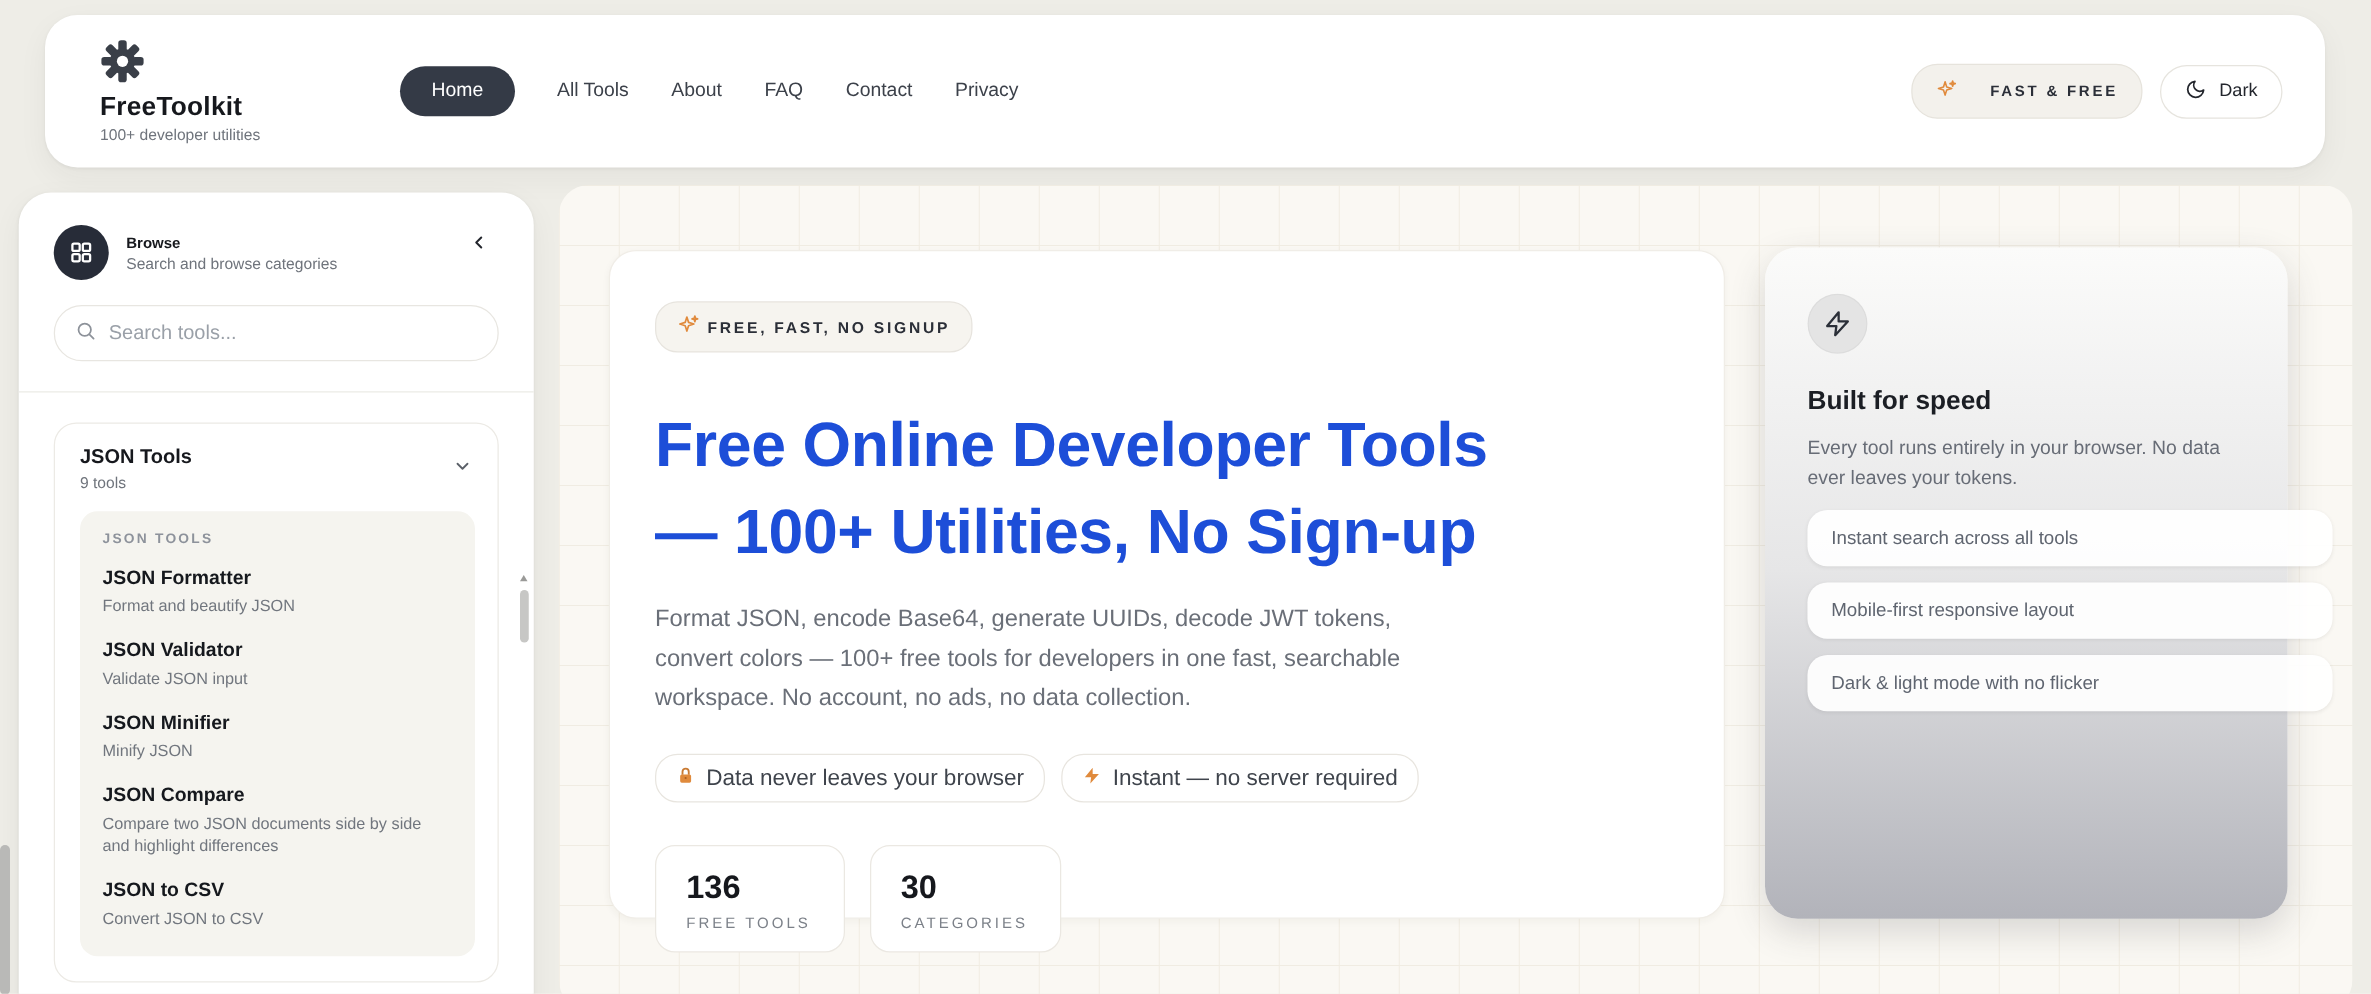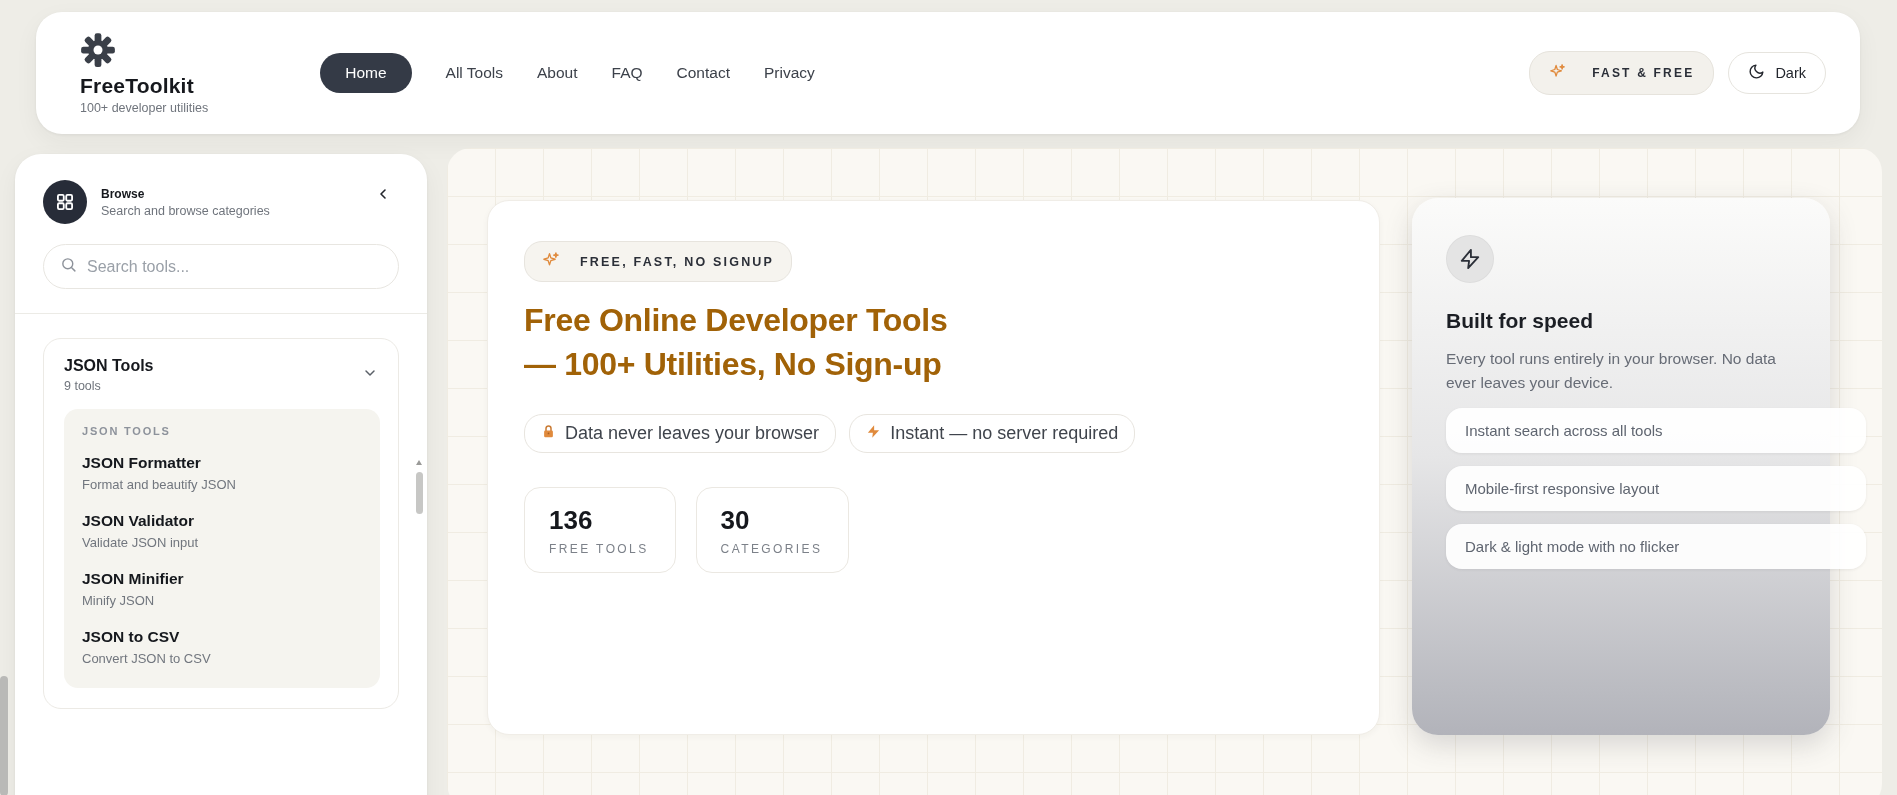--- a/index.html
+++ b/index.html
@@ -69,23 +69,23 @@
   .main-area { position:absolute; left:447px; top:148px; width:1435px; height:660px; border-radius:24px;
                background-color:#faf8f3;
                background-image:linear-gradient(#f0ece2 1px, transparent 1px),
                                 linear-gradient(90deg, #f0ece2 1px, transparent 1px);
                background-size:48px 48px; }
 
   
   .hero { position:absolute; left:487px; top:200px; width:893px; height:535px; border-radius:22px;
           background:#ffffff; border:1px solid #f0ede7; box-shadow:0 2px 6px rgba(40,40,35,.04);
           padding:40px 44px 0 36px; }
-  .hero-badge { display:inline-flex; align-items:center; gap:20px; border:1px solid #e7e4de; background:#f6f4ef;
+  .hero-badge { display:inline-flex; align-items:center; gap:6px; border:1px solid #e7e4de; background:#f6f4ef;
                 border-radius:18px; padding:9px 17px; font-size:12.5px; font-weight:700; letter-spacing:2.2px; color:#2b2f38; }
-  .hero h1 { margin-top:16px; font-size:32px; line-height:1.38; font-weight:700; color:#a16207; letter-spacing:-.3px; }
+  .hero h1 { margin-top:40px; font-size:50px; line-height:1.38; font-weight:700; color:#1d4ed8; letter-spacing:-.3px; }
   .hero-desc { margin-top:20px; font-size:19px; line-height:1.67; color:#6a6f78; max-width:650px; }
   .hero-pills { margin-top:28px; display:flex; gap:13px; }
   .hero-pill { display:flex; align-items:center; gap:9px; border:1px solid #e8e5df; border-radius:18px;
                padding:8px 16px; font-size:18px; color:#3f444c; background:#fff; }
   .stats-row { margin-top:34px; display:flex; gap:20px; }
   .stat-card { border:1px solid #ebe8e2; border-radius:16px; padding:17px 26px 16px 24px; min-width:143px; background:#fff; }
   .stat-value { font-size:26px; font-weight:800; color:#16181d; }
   .stat-label { font-size:12px; letter-spacing:2.4px; color:#7c8189; margin-top:6px; }
 
   
@@ -214,20 +214,24 @@
       </div>
       <div class="tool-item">
         <div class="tool-name">JSON Validator</div>
         <div class="tool-desc">Validate JSON input</div>
       </div>
       <div class="tool-item">
         <div class="tool-name">JSON Minifier</div>
         <div class="tool-desc">Minify JSON</div>
       </div>
       <div class="tool-item">
+        <div class="tool-name">JSON Compare</div>
+        <div class="tool-desc">Compare two JSON documents side by side and highlight differences</div>
+      </div>
+      <div class="tool-item">
         <div class="tool-name">JSON to CSV</div>
         <div class="tool-desc">Convert JSON to CSV</div>
       </div>
     </div>
   </div>
 
   <div class="sidebar-scrollbar">
     <span class="scroll-arrow"></span>
     <span class="sidebar-scroll-thumb"></span>
   </div>
@@ -244,20 +248,21 @@
       </svg>
     </span>
     <span>FREE, FAST, NO SIGNUP</span>
   </div>
 
   <h1>
     <span style="display:block">Free Online Developer Tools</span>
     <span style="display:block">— 100+ Utilities, No Sign-up</span>
   </h1>
 
+  <p class="hero-desc">Format JSON, encode Base64, generate UUIDs, decode JWT tokens, convert colors — 100+ free tools for developers in one fast, searchable workspace. No account, no ads, no data collection.</p>
 
   <div class="hero-pills">
     <div class="hero-pill">
       <span>
         <svg width="15" height="15" viewBox="0 0 24 24">
           <path d="M8 11 V7 a4 4 0 0 1 8 0 V11" fill="none" stroke="#c97a33" stroke-width="2.4"></path>
           <rect x="5" y="10.5" width="14" height="10.5" rx="2" fill="#e08a3c"></rect>
           <circle cx="12" cy="15" r="1.4" fill="#a95f22"></circle>
         </svg>
       </span>
@@ -285,20 +290,20 @@
   </div>
 </section>
 
 <aside class="speed-card">
   <div class="speed-icon-circle">
     <svg width="22" height="22" viewBox="0 0 24 24" fill="none" stroke="#2b2f38" stroke-width="2" stroke-linejoin="round" stroke-linecap="round">
       <polygon points="13 2 3 14 11 14 10 22 21 10 13 10"></polygon>
     </svg>
   </div>
   <div class="speed-title">Built for speed</div>
-  <p class="speed-desc">Every tool runs entirely in your browser. No data ever leaves your device.</p>
+  <p class="speed-desc">Every tool runs entirely in your browser. No data ever leaves your tokens.</p>
 
   <div class="feature-pill">Instant search across all tools</div>
   <div class="feature-pill">Mobile-first responsive layout</div>
   <div class="feature-pill">Dark &amp; light mode with no flicker</div>
 </aside>
 
 <div class="window-scrollbar"></div>
 
 </body></html>

